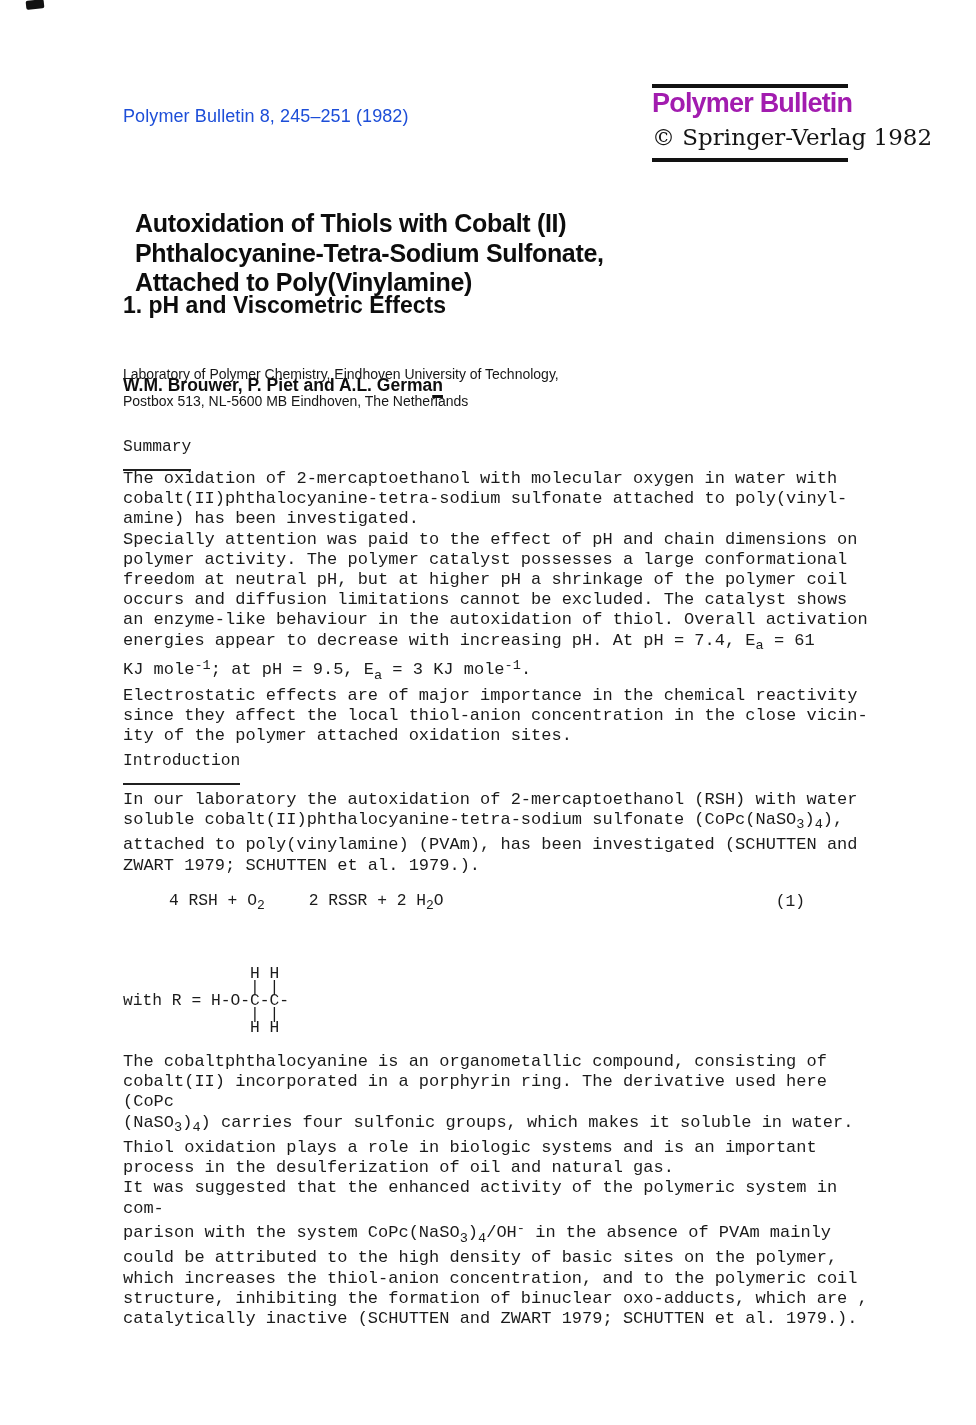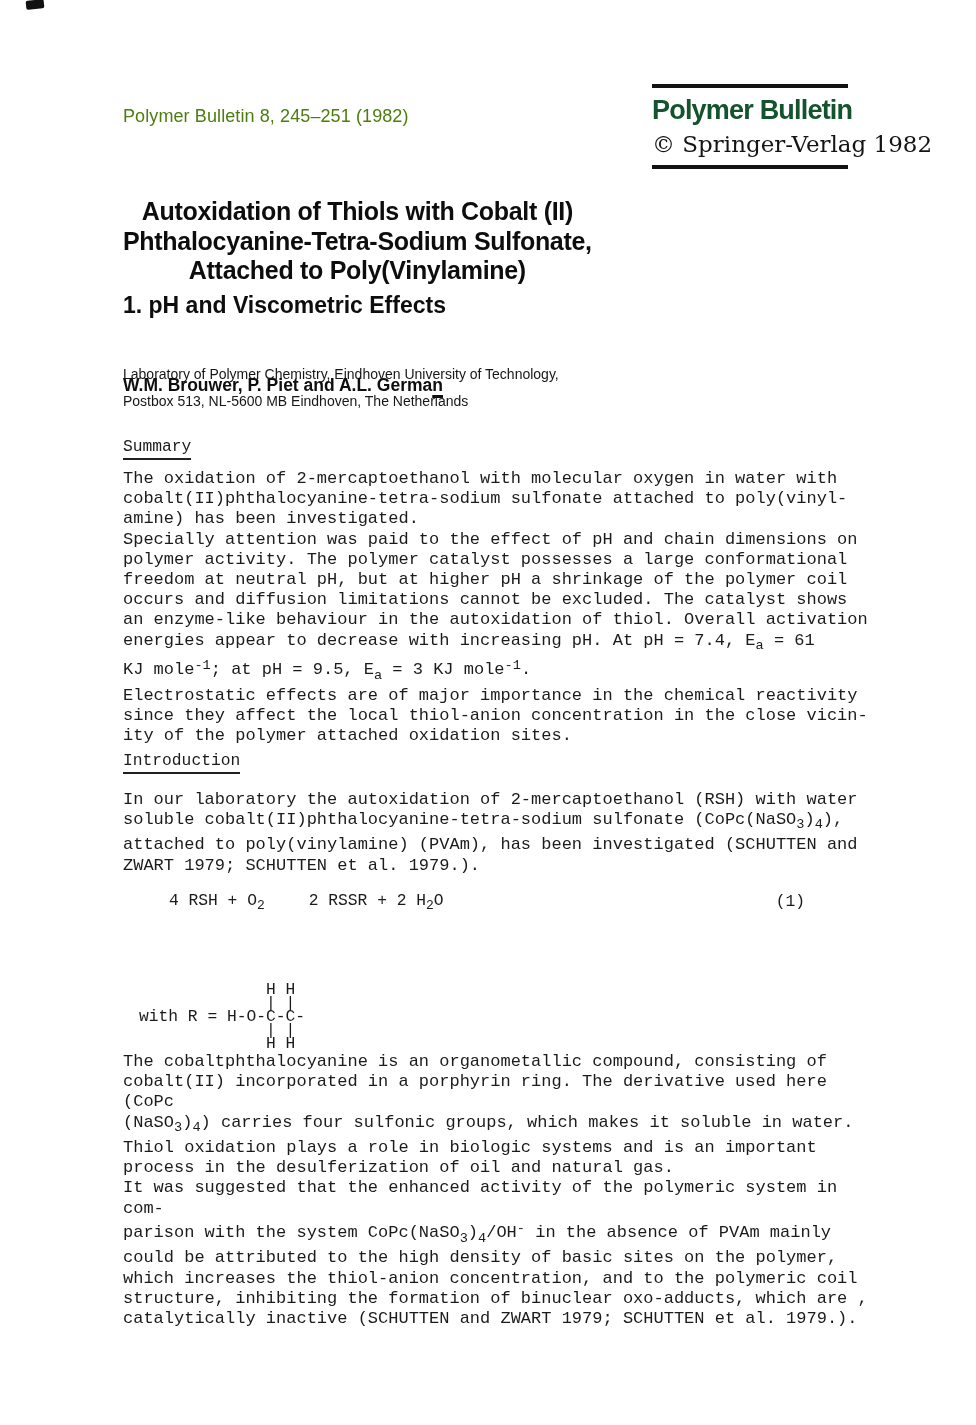--- a/index.html
+++ b/index.html
@@ -10,40 +10,40 @@
     background:var(--paper); overflow:hidden; color:var(--ink);
   }
   .speck {
     position:absolute; left:26px; top:0px; width:18px; height:9px;
     background:#111; border-radius:2px; transform:rotate(-6deg);
   }
   
   .journal-ref {
     position:absolute; left:123px; top:106px;
     font-family:"Liberation Sans","DejaVu Sans",sans-serif;
-    font-size:18px; color:#4d7c0f; letter-spacing:0.1px;
+    font-size:18px; color:#1d4ed8; letter-spacing:0.1px;
   }
   .logo-block { position:absolute; left:652px; top:84px; width:196px; }
   .rule { height:4px; background:#121212; }
   .logo-name {
     font-family:"Liberation Sans","DejaVu Sans",sans-serif;
     font-weight:bold; font-size:27px; letter-spacing:-0.8px;
-    color:#14532d; margin-top:7px; white-space:nowrap;
+    color:#a21caf; white-space:nowrap;
   }
   .imprint {
     font-family:"DejaVu Serif","Liberation Serif",serif;
     font-size:23px; color:#141414; margin-top:5px; white-space:nowrap;
   }
   .logo-block .rule-bottom { margin-top:8px; }
   
   .title {
-    position:absolute; left:123px; top:197px; margin:0;
+    position:absolute; left:123px; top:197px; margin:12px;
     font-family:"Liberation Sans","DejaVu Sans",sans-serif;
     font-weight:bold; font-size:25px; line-height:29.5px;
-    letter-spacing:-0.3px; color:#0d0d0d; white-space:pre-line;text-align:center;
+    letter-spacing:-0.3px; color:#0d0d0d; white-space:pre-line;
   }
   .subtitle {
     position:absolute; left:123px; top:292px; margin:0;
     font-family:"Liberation Sans","DejaVu Sans",sans-serif;
     font-weight:bold; font-size:23px; color:#0d0d0d;
   }
   .authors {
     position:absolute; left:123px; top:333px;
     font-family:"Liberation Sans","DejaVu Sans",sans-serif;
     font-weight:bold; font-size:17.5px; color:#0e0e0e;margin-top:42px;
@@ -52,21 +52,21 @@
   .affiliation {
     position:absolute; left:123px; top:361px;
     font-family:"Liberation Sans","DejaVu Sans",sans-serif;
     font-size:14px; line-height:27px; color:#161616; white-space:pre-line;
   }
   
   .sec-head {
     position:absolute; left:123px;
     font-family:"Liberation Mono","DejaVu Sans Mono",monospace;
     font-size:16.3px; color:var(--ink);
-    border-bottom:2px solid #202020; padding-bottom:2px;
+    border-bottom:2px solid #202020; padding-bottom:13px;
   }
   .mono-block {
     position:absolute; left:123px; width:762px;
     font-family:Liberation Mono, monospace;
     font-size:17px; line-height:20.2px; color:var(--ink);
     white-space:pre-wrap;
   }
   sub { font-size:0.8em; vertical-align:-0.3em; }
   sup { font-size:0.8em; vertical-align:0.4em; }
   
@@ -86,21 +86,21 @@
     background:#161616; margin:6px auto 3px; }
   .arrow::after {
     content:""; position:absolute; right:-4px; top:50%;
     transform:translateY(-50%); width:0; height:0;
     border-left:17px solid #161616;
     border-top:8px solid transparent; border-bottom:8px solid transparent;
   }
   .eq-rhs { margin-left:44px; white-space:nowrap; }
   .eq-num { margin-left:auto; margin-right:55px; }
   .formula {
-    position:absolute; left:123px; top:967px; margin:16px;
+    position:absolute; left:123px; top:967px; margin:0;
     font-family:"Liberation Mono","DejaVu Sans Mono",monospace;
     font-size:16.3px; line-height:13.5px; color:var(--ink);
   }
   
   .footer {
     position:absolute; top:1283px; right:116px;
     font-family:"Liberation Sans","DejaVu Sans",sans-serif;
     font-size:18px; color:#101010; letter-spacing:0.2px;
   }
 </style>

